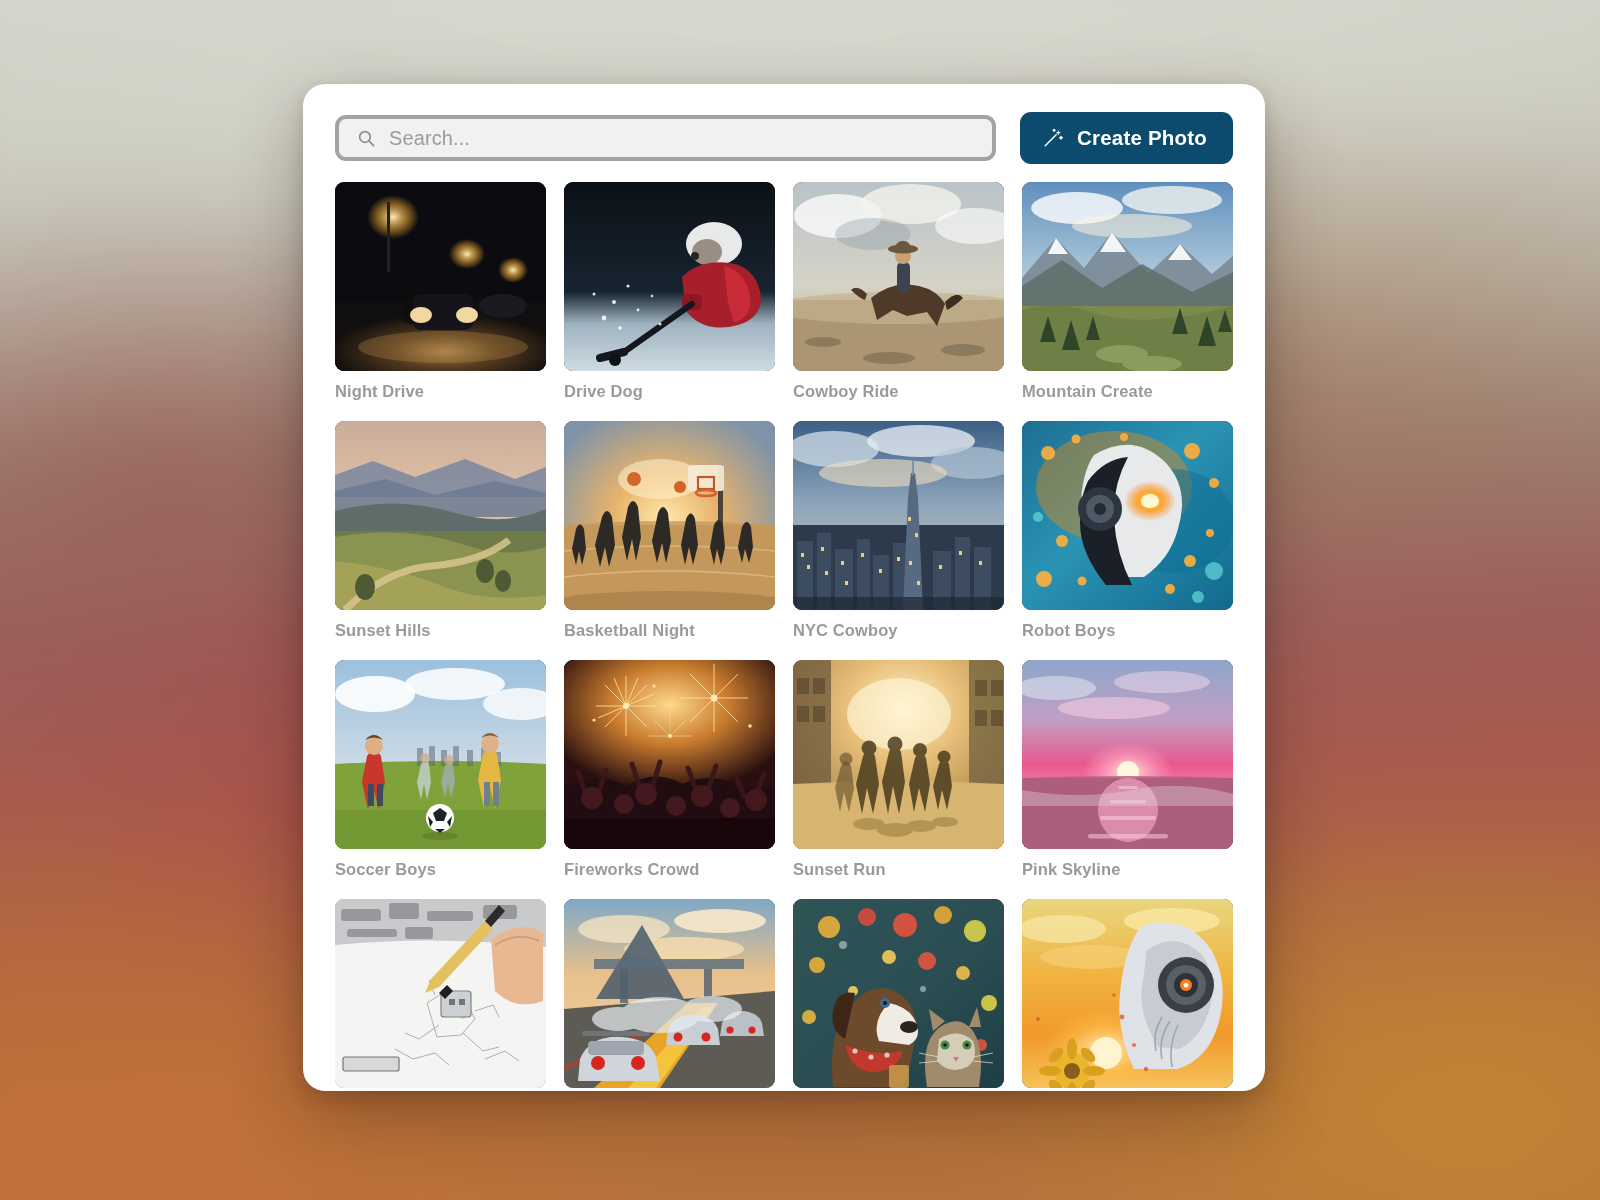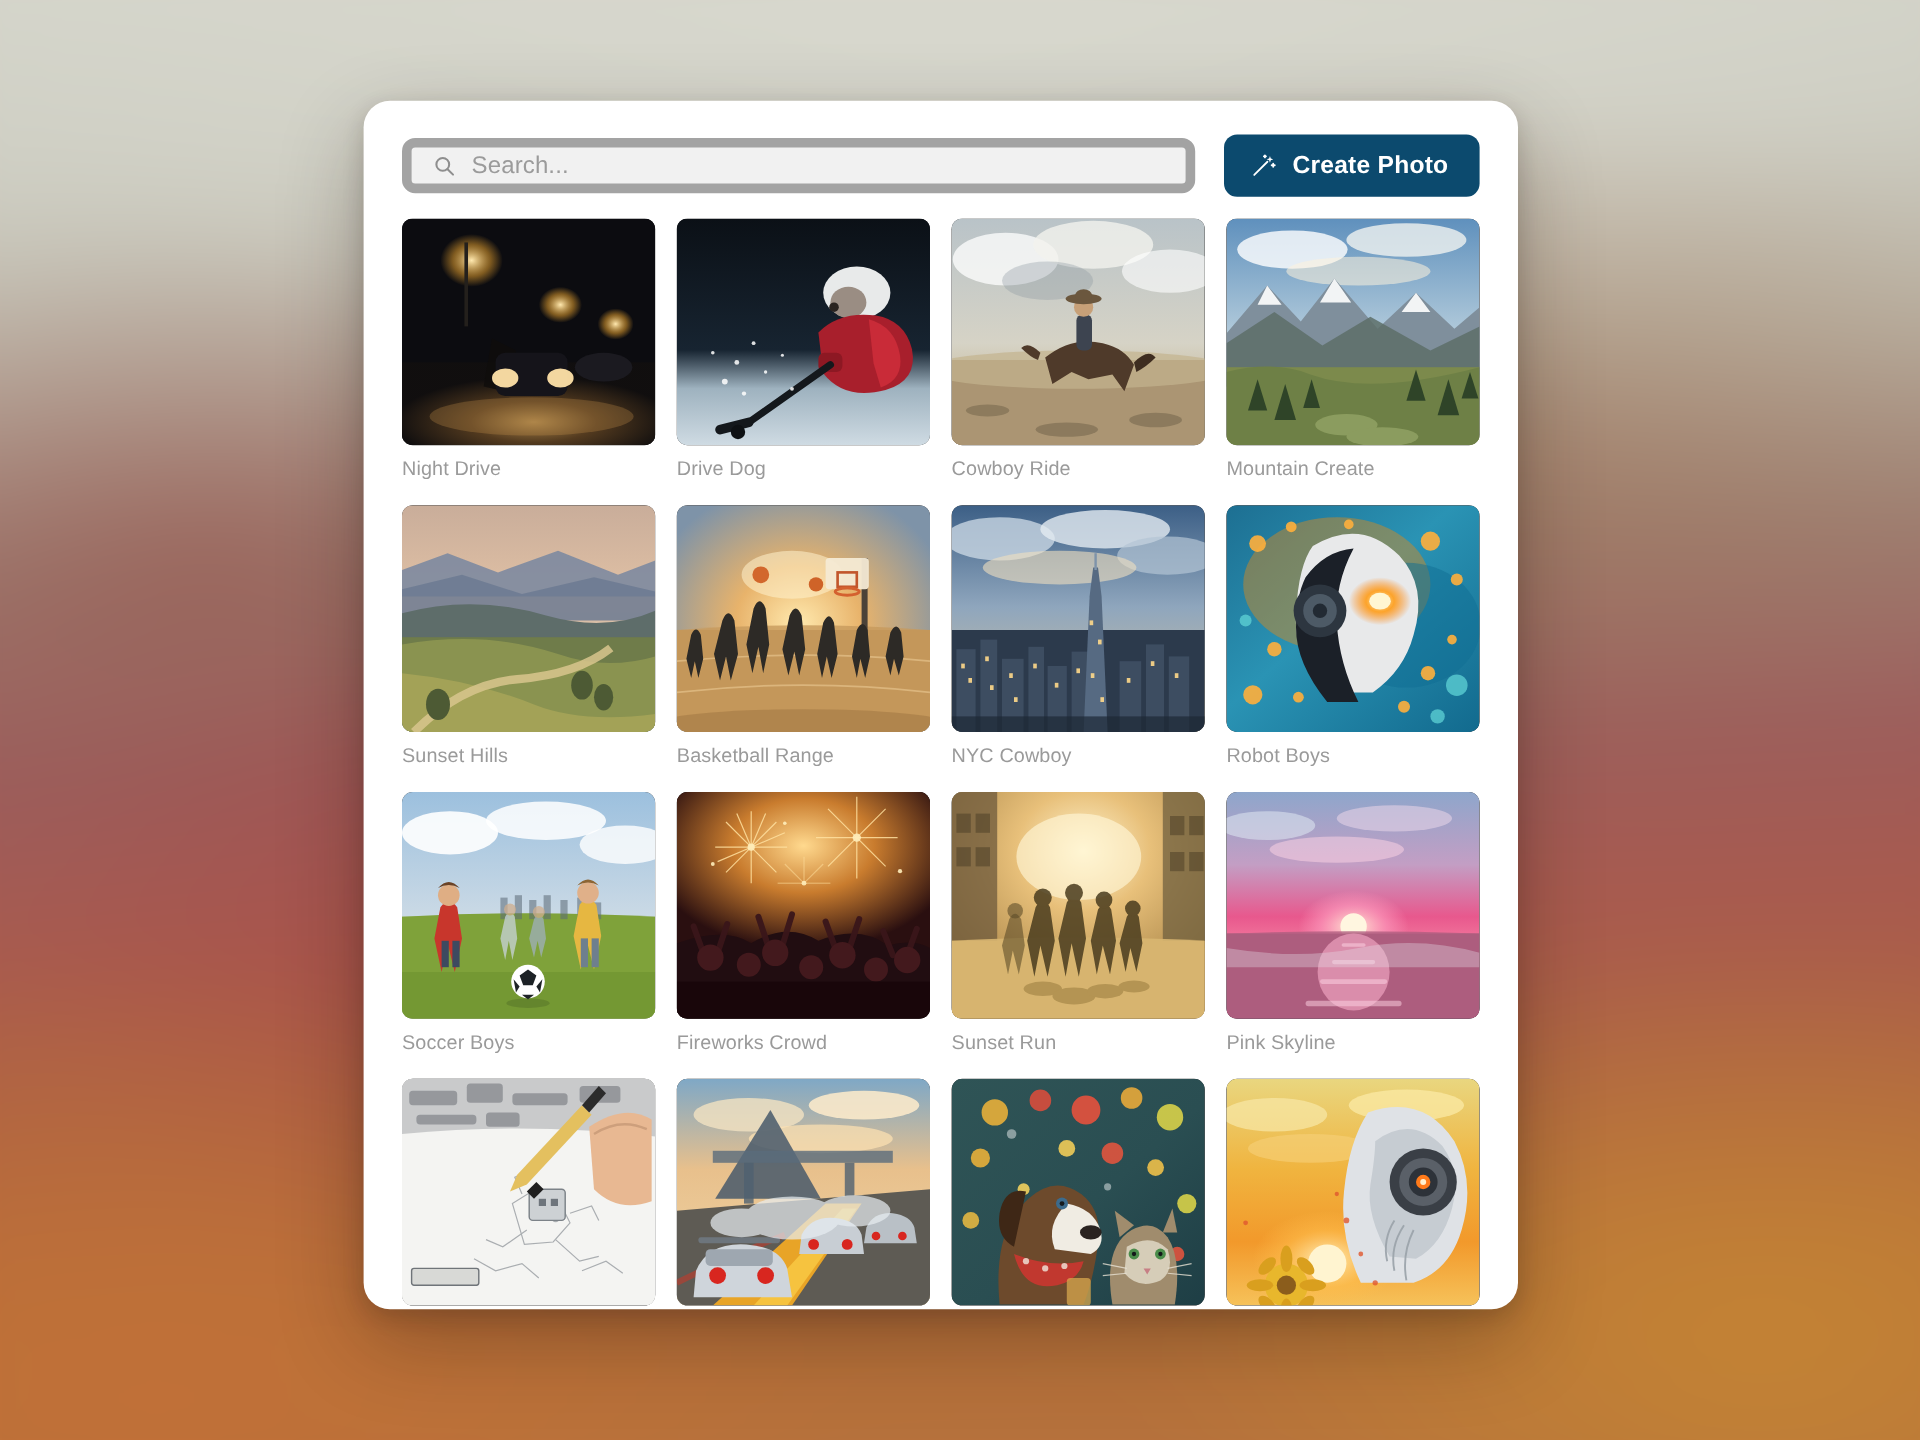--- a/index.html
+++ b/index.html
@@ -68,21 +68,21 @@
   .search-wrap {
     position: relative;
     flex: 1 1 auto;
     height: 46px;
   }
 
   .search-field {
     width: 100%;
     height: 100%;
     background: #f1f1f1;
-    border: 8px solid #a3a3a3;
+    border: 4px solid #a3a3a3;
     border-radius: 11px;
     display: flex;
     align-items: center;
     padding-left: 18px;
     gap: 13px;
     cursor: text;
   }
 
   .search-icon { width: 19px; height: 19px; flex: none; display: block; }
 
@@ -129,21 +129,21 @@
     overflow: hidden;
   }
 
   #grid {
     display: grid;
     grid-template-columns: repeat(4, 211px);
     column-gap: 18px;
     row-gap: 21px;
   }
 
-  .tile { width: 222px; }
+  .tile { width: 222px; font-weight: bold; }
 
   .thumb {
     width: 211px;
     height: 189px;
     border-radius: 9px;
     overflow: hidden;
     position: relative;
     cursor: pointer;
     background: #2a2a2a;
   }
@@ -396,21 +396,21 @@
               <path d="M64 86 q5 -12 10 0 l3 30 l-5 24 l-4 -22 l-5 22 l-5 -24 z"></path>
               <path d="M94 92 q5 -12 10 0 l3 28 l-5 22 l-4 -20 l-5 20 l-5 -22 z"></path>
               <path d="M122 98 q5 -11 9 0 l3 26 l-5 20 l-4 -18 l-4 18 l-4 -20 z"></path>
               <path d="M150 104 q5 -10 9 0 l2 22 l-4 18 l-4 -16 l-3 16 l-4 -18 z"></path>
               <path d="M178 106 q5 -10 9 0 l2 20 l-4 16 l-4 -14 l-3 14 l-4 -16 z"></path>
               <path d="M12 108 q4 -9 8 0 l2 20 l-4 16 l-3 -14 l-3 14 l-4 -16 z"></path>
             </g>
             <ellipse cx="105" cy="182" rx="120" ry="12" fill="#8d6436" opacity=".35"></ellipse>
           </svg>
         </div>
-        <div class="caption">Basketball Range</div>
+        <div class="caption">Basketball Night</div>
       </div>
 
       <div class="tile">
         <div class="thumb">
           <svg viewBox="0 0 211 189" preserveAspectRatio="none">
             <defs>
               <linearGradient id="g7a" x1="0" y1="0" x2="0" y2="1">
                 <stop offset="0%" stop-color="#3c5f86"></stop>
                   <stop offset="45%" stop-color="#8fa6bd"></stop>
                   <stop offset="100%" stop-color="#dcc79c"></stop>

